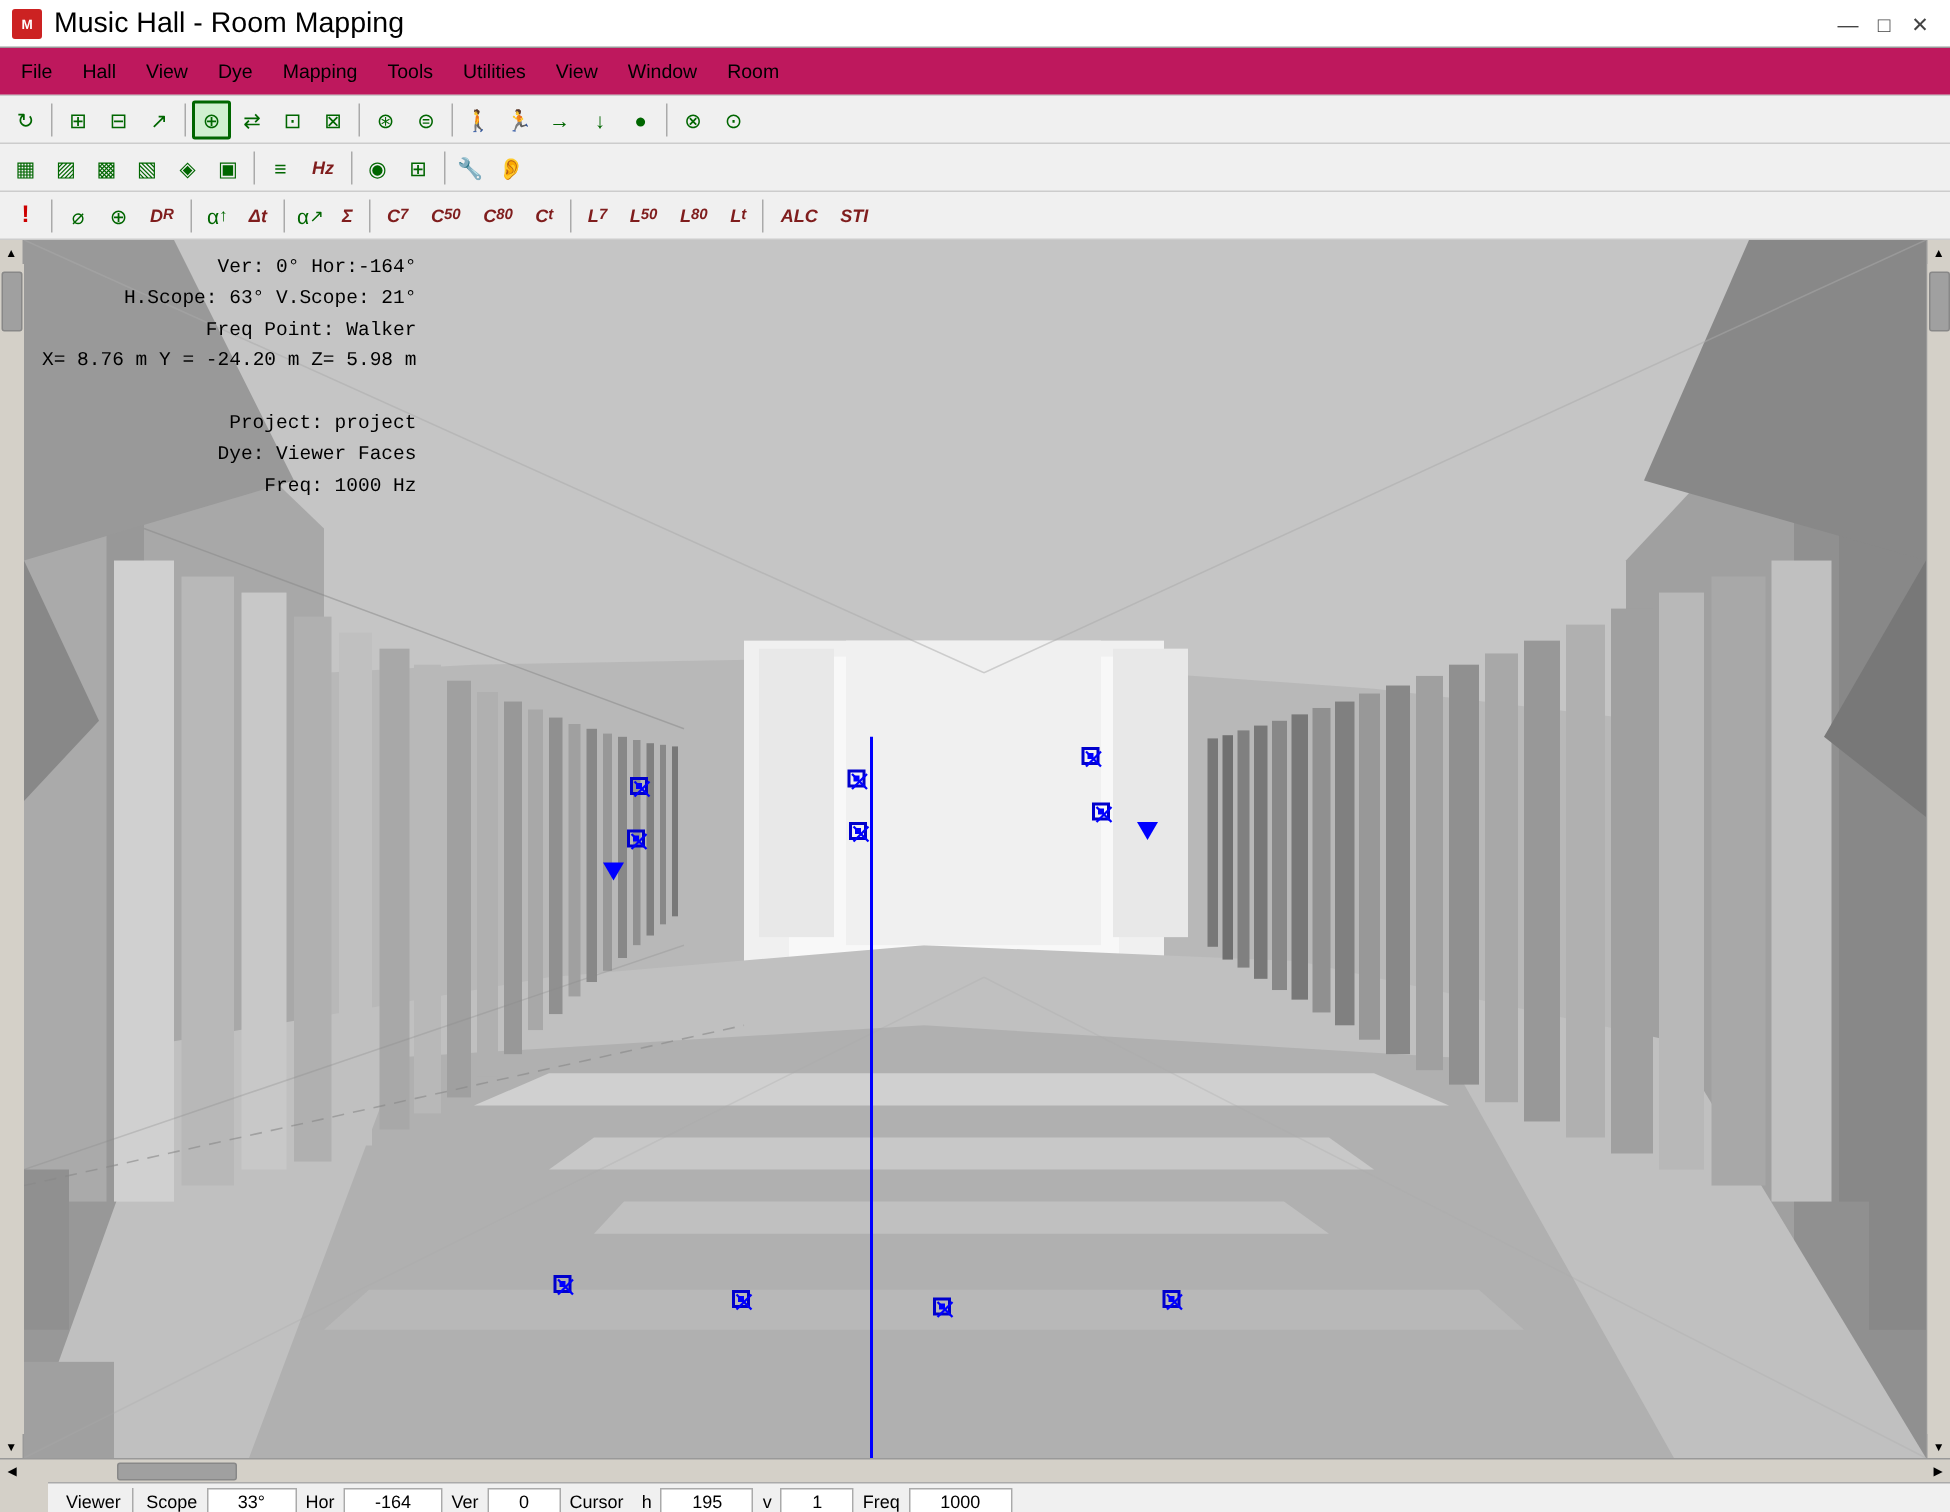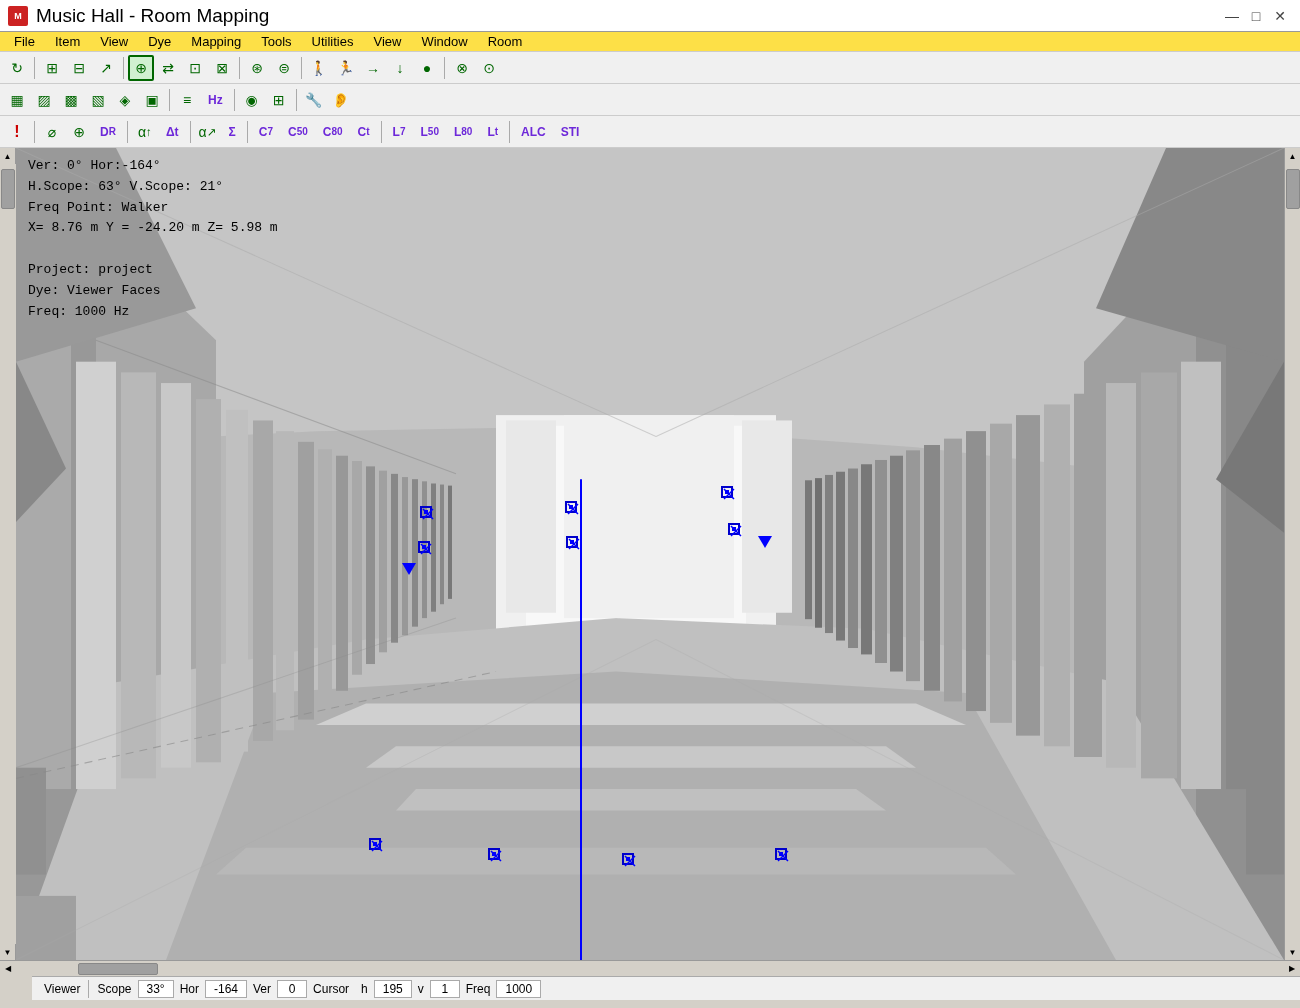--- a/index.html
+++ b/index.html
@@ -47,24 +47,24 @@
       align-items: center;
       justify-content: center;
       font-size: 14px;
       color: #444;
       cursor: pointer;
       border-radius: 2px;
     }
 
     
     #menu-bar {
-      height: 20px;
-      background: #fde047;
-      display: flex;
-      align-items: flex-start;
+      height: 32px;
+      background: #be185d;
+      display: flex;
+      align-items: center;
       padding: 0 4px;
       border-bottom: 1px solid #ccc;
     }
     .menu-item {
       padding: 2px 10px;
       font-size: 13px;
       color: #000;
       cursor: pointer;
       border-radius: 2px;
     }
@@ -101,23 +101,24 @@
     .tb-btn.active { border: 2px solid #006600; background: #d0f0d0; }
     .tb-btn-text {
       padding: 2px 6px;
       height: 26px;
       display: flex;
       align-items: center;
       border: 1px solid transparent;
       border-radius: 2px;
       cursor: pointer;
       font-size: 12px;
-      color: #6d28d9;
+      color: #7f1d1d;
       font-weight: bold;
       background: transparent;
+      font-style: italic;
     }
 
     
     #main-area {
       display: flex;
       height: calc(1008px - 32px - 28px - 32px - 32px - 32px - 26px - 24px);
       position: relative;
     }
 
     
@@ -154,20 +155,21 @@
       top: 5px;
       left: 1px;
     }
 
     
     #viewport {
       flex: 1;
       position: relative;
       overflow: hidden;
       background: #0f766e;
+      text-align: right;
     }
 
     
     #scene-canvas {
       width: 100%;
       height: 100%;
       position: absolute;
       top: 0; left: 0;
     }
 
@@ -235,21 +237,21 @@
     .status-item {
       display: flex;
       align-items: center;
       height: 20px;
     }
     .status-label {
       padding: 1px 6px;
       color: #000;
     }
     .status-value {
-      padding: 1px 8px;
+      padding: 1px 20px;
       border: 1px solid #aaa;
       background: #fff;
       min-width: 30px;
       text-align: center;
       height: 18px;
       display: flex;
       align-items: center;
       justify-content: center;
     }
     .status-sep {
@@ -296,21 +298,21 @@
     <span style="color:white;font-size:9px;font-weight:bold;">M</span>
   </div>
   <span id="title-text">Music Hall - Room Mapping</span>
   <div class="title-btn">—</div>
   <div class="title-btn">□</div>
   <div class="title-btn">✕</div>
 </div>
 
 <div id="menu-bar">
 <div class="menu-item">File</div>
-    <div class="menu-item">Item</div>
+    <div class="menu-item">Hall</div>
     <div class="menu-item">View</div>
     <div class="menu-item">Dye</div>
     <div class="menu-item">Mapping</div>
     <div class="menu-item">Tools</div>
     <div class="menu-item">Utilities</div>
     <div class="menu-item">View</div>
     <div class="menu-item">Window</div>
     <div class="menu-item">Room</div>
   </div>
 

